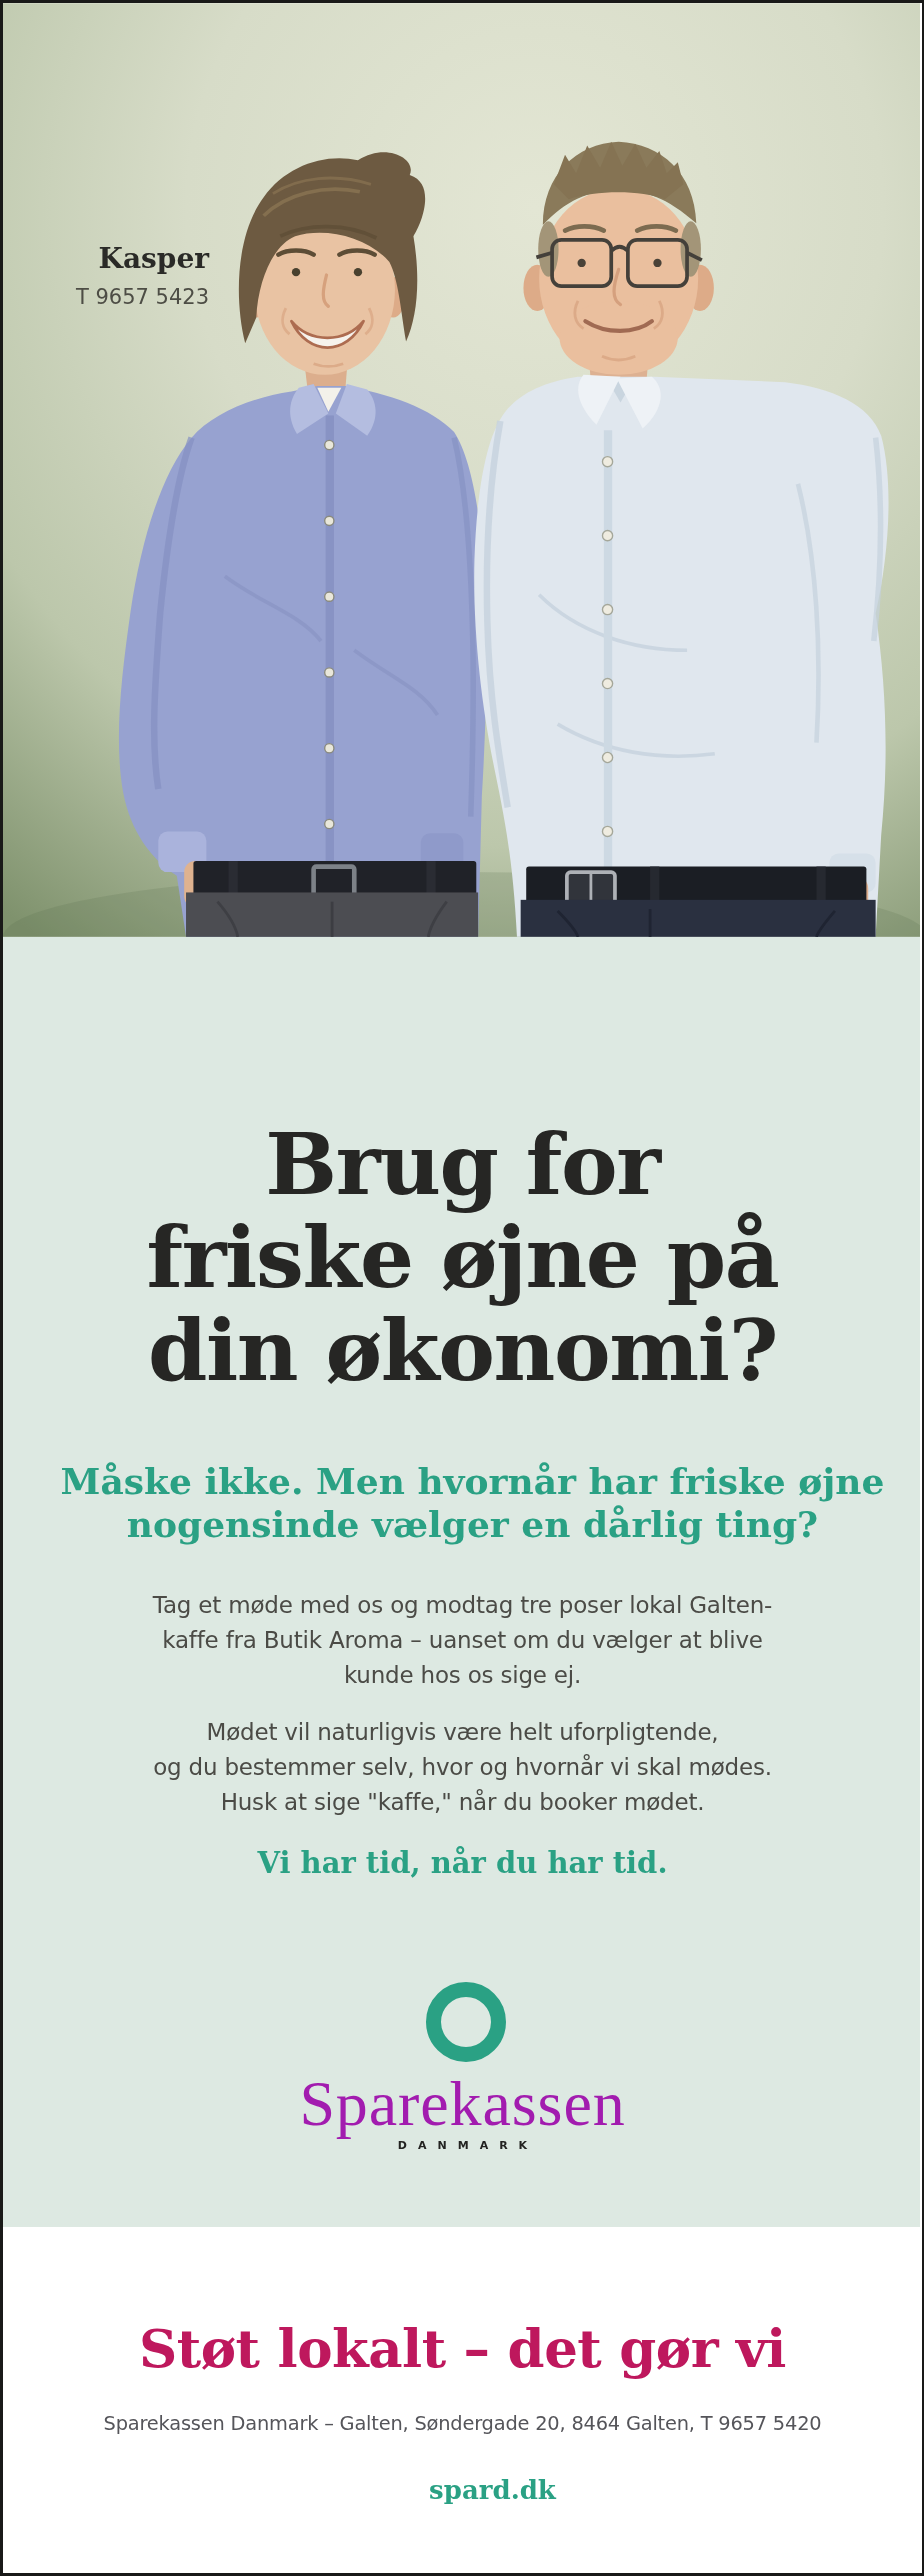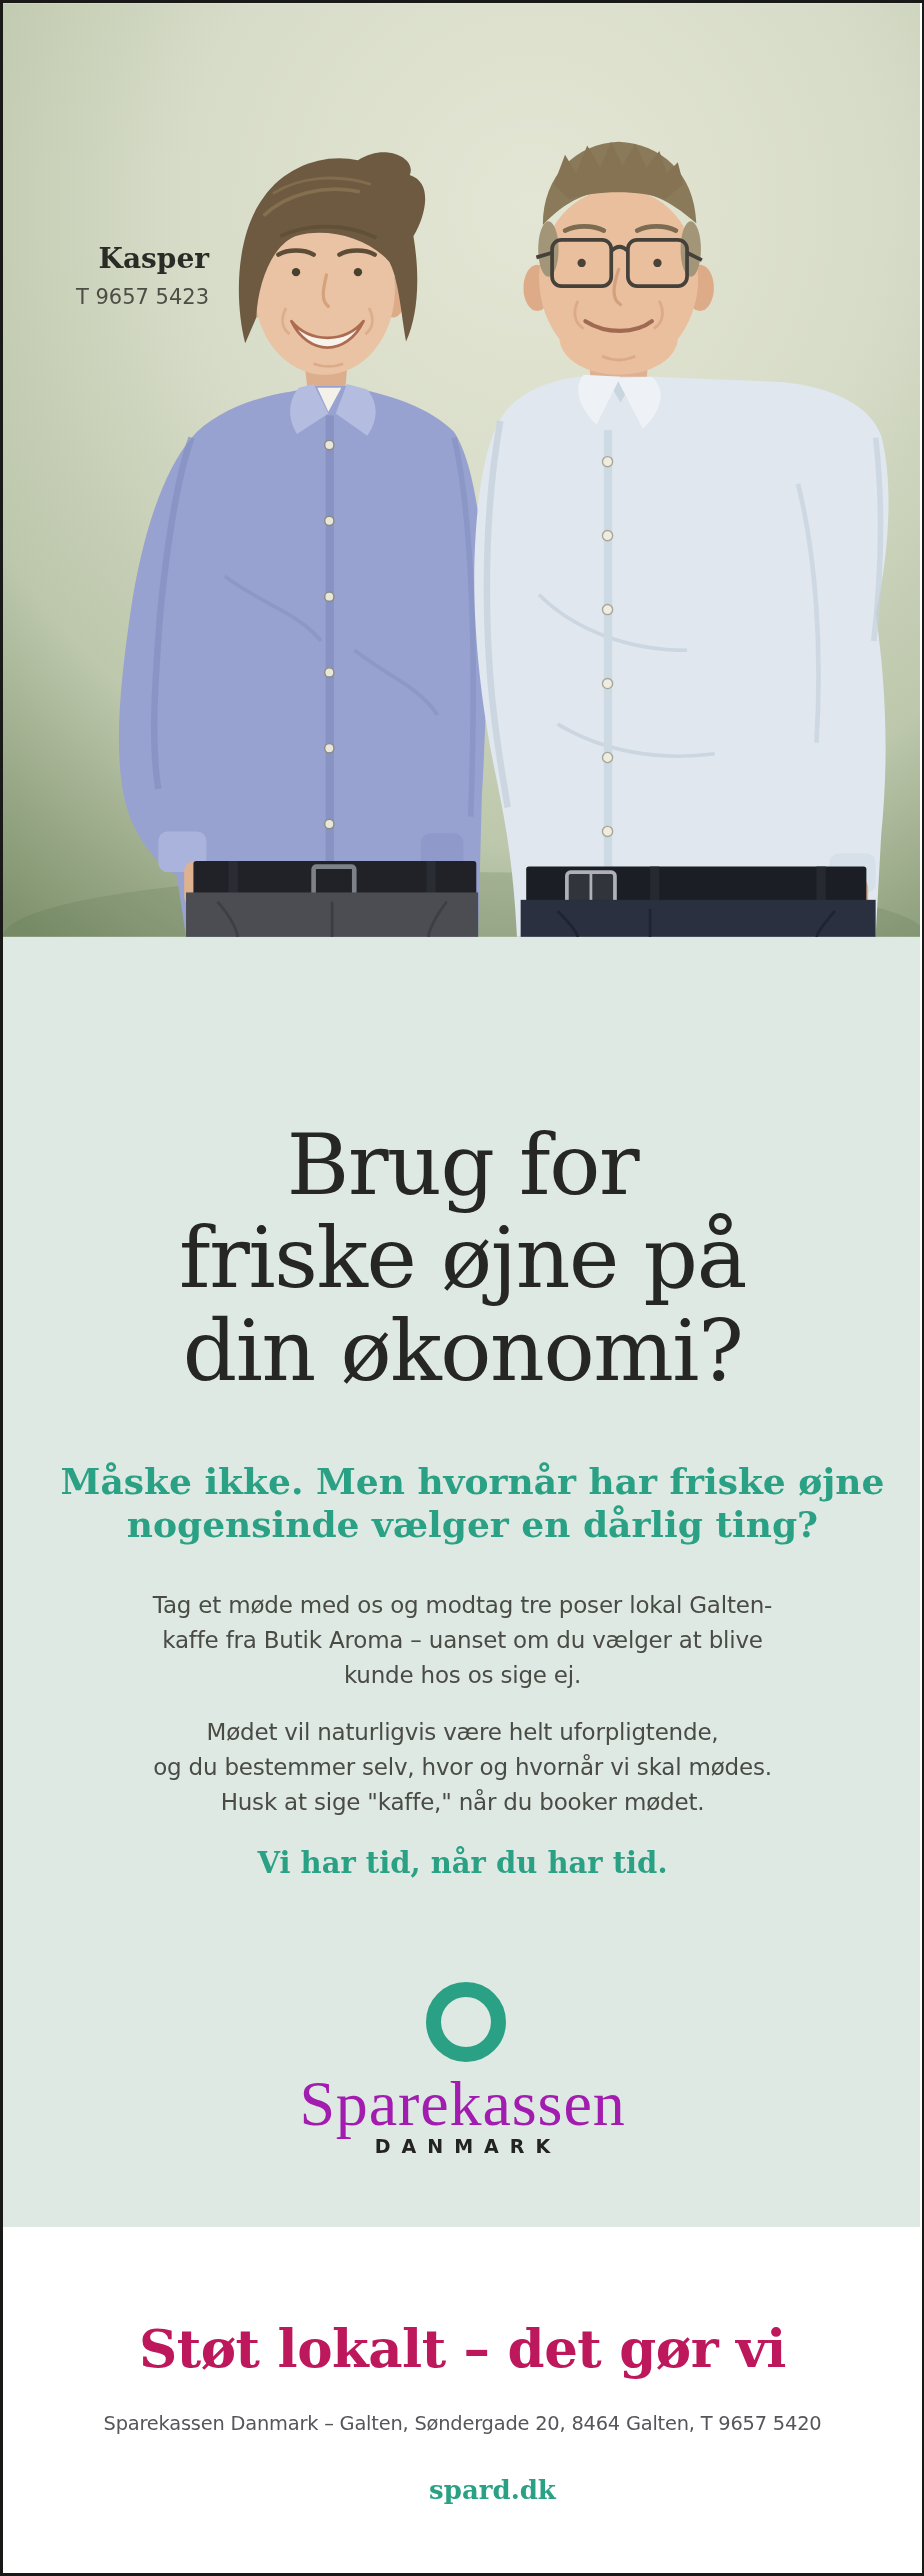--- a/index.html
+++ b/index.html
@@ -17,30 +17,30 @@
   .photo-section{position:absolute;top:0;left:0;width:917px;height:934px;}
   .mint-section{position:absolute;top:934px;left:0;width:917px;height:1290px;background:#dde9e2;}
   .white-section{position:absolute;top:2224px;left:0;width:917px;height:345px;background:#ffffff;}
   
   .person-label{position:absolute;text-align:center;}
   .label-kasper{left:30px;top:239px;width:176px;text-align:right;}
   .label-nicolai{left:708px;top:120px;width:172px;}
   .person-name{font-size:28px;line-height:33px;font-weight:700;color:#2a2a27;letter-spacing:0;}
   .person-phone{margin-top:6.5px;font-family:"DejaVu Sans",sans-serif;font-size:21px;line-height:30px;font-weight:400;color:#4d4d45;}
   
-  .headline{top:1115px;font-size:85px;line-height:93px;font-weight:400;color:#262624;letter-spacing:-1.4px;}
+  .headline{top:1115px;font-size:85px;line-height:93px;font-weight:700;color:#262624;letter-spacing:-1.4px;}
   .subheadline{top:1457px;font-size:36px;line-height:43px;font-weight:700;color:#2aa184;margin-left:10px;}
   .body-par{font-family:"DejaVu Sans",sans-serif;font-size:23px;line-height:35px;font-weight:400;color:#4b4b46;letter-spacing:-0.2px;}
   .body-p1{top:1585px;}
   .body-p2{top:1712px;}
   .cta-line{top:1840px;font-size:29px;line-height:41px;font-weight:700;color:#2aa184;}
   
   .logo-ring{position:absolute;left:423px;top:1979px;width:50px;height:50px;border:15.7px solid #2aa184;border-radius:50%;}
   .logo-brand{top:2075px;font-family:"Liberation Serif",serif;font-size:64px;line-height:52px;font-weight:400;color:#a21caf;letter-spacing:0.9px;}
-  .logo-country{top:2132px;font-family:"DejaVu Sans",sans-serif;font-size:19px;line-height:22px;font-weight:700;color:#232321;letter-spacing:11px;padding-left:11px;box-sizing:border-box;}
+  .logo-country{top:2132px;font-family:"DejaVu Sans",sans-serif;font-size:11px;line-height:22px;font-weight:700;color:#232321;letter-spacing:11px;padding-left:11px;box-sizing:border-box;}
   
   .footer-headline{top:2314px;font-size:53px;line-height:63px;font-weight:700;color:#be185d;letter-spacing:-0.5px;}
   .footer-address{top:2407px;font-family:"DejaVu Sans",sans-serif;font-size:19.4px;line-height:28px;color:#55555a;letter-spacing:-0.2px;}
   .footer-site{top:2471px;font-size:26px;line-height:33px;font-weight:700;color:#2aa184;cursor:pointer;padding-left:30px;}
 </style>
 </head>
 <body>
 
 <div class="canvas">
 

